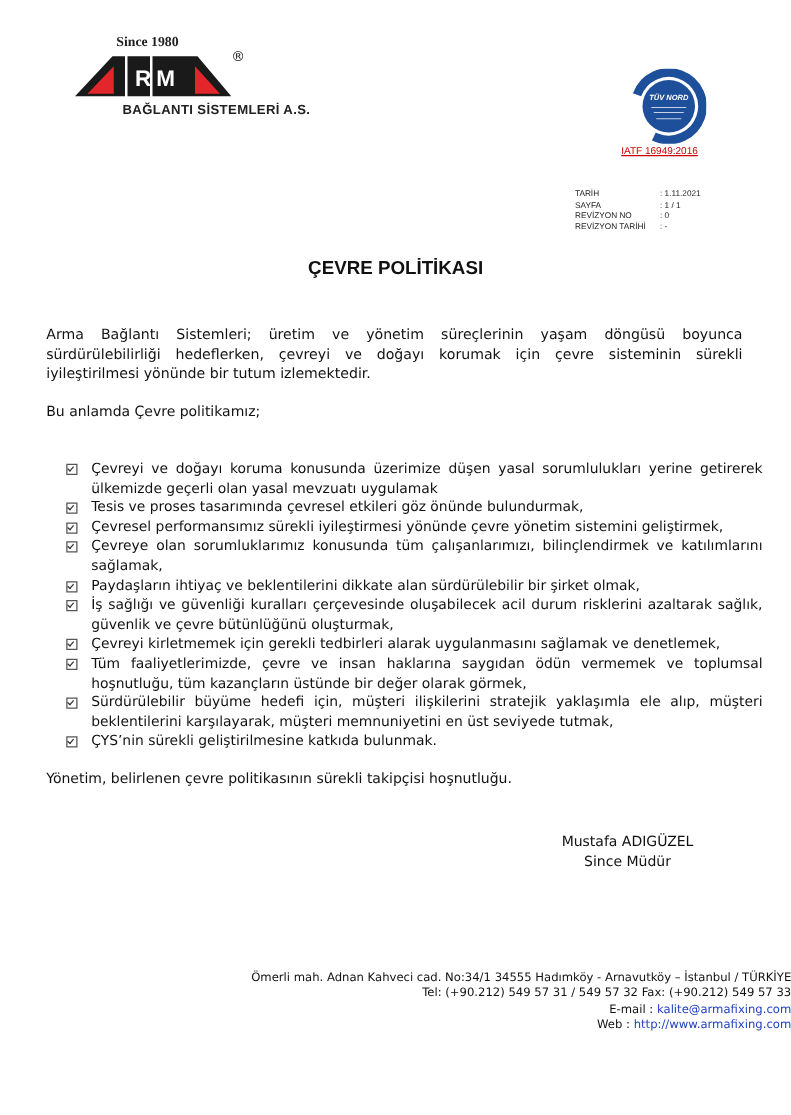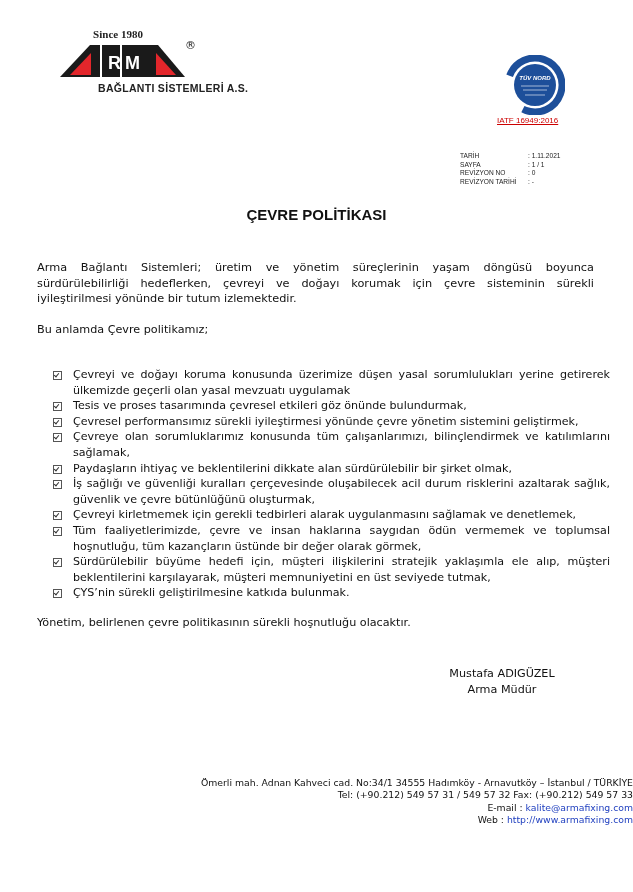--- a/index.html
+++ b/index.html
@@ -94,25 +94,25 @@
   <li><span class="box"></span><span>Çevresel performansımız sürekli iyileştirmesi yönünde çevre yönetim sistemini geliştirmek,</span></li>
   <li><span class="box"></span><span>Çevreye olan sorumluklarımız konusunda tüm çalışanlarımızı, bilinçlendirmek ve katılımlarını sağlamak,</span></li>
   <li><span class="box"></span><span>Paydaşların ihtiyaç ve beklentilerini dikkate alan sürdürülebilir bir şirket olmak,</span></li>
   <li><span class="box"></span><span>İş sağlığı ve güvenliği kuralları çerçevesinde oluşabilecek acil durum risklerini azaltarak sağlık, güvenlik ve çevre bütünlüğünü oluşturmak,</span></li>
   <li><span class="box"></span><span>Çevreyi kirletmemek için gerekli tedbirleri alarak uygulanmasını sağlamak ve denetlemek,</span></li>
   <li><span class="box"></span><span>Tüm faaliyetlerimizde, çevre ve insan haklarına saygıdan ödün vermemek ve toplumsal hoşnutluğu, tüm kazançların üstünde bir değer olarak görmek,</span></li>
   <li><span class="box"></span><span>Sürdürülebilir büyüme hedefi için, müşteri ilişkilerini stratejik yaklaşımla ele alıp, müşteri beklentilerini karşılayarak, müşteri memnuniyetini en üst seviyede tutmak,</span></li>
   <li><span class="box"></span><span>ÇYS’nin sürekli geliştirilmesine katkıda bulunmak.</span></li>
 </ul>
 
-<div id="closing" class="abs txt">Yönetim, belirlenen çevre politikasının sürekli hoşnutluğu olacaktır.</div>
+<div id="closing" class="abs txt">Yönetim, belirlenen çevre politikasının sürekli takipçisi hoşnutluğu.</div>
 
 <div id="signer" class="abs txt">
   <div>Mustafa ADIGÜZEL</div>
-  <div>Arma Müdür</div>
+  <div>Since Müdür</div>
 </div>
 
 <div id="footer" class="abs">
   <div>Ömerli mah. Adnan Kahveci cad. No:34/1 34555  Hadımköy - Arnavutköy – İstanbul / TÜRKİYE</div>
   <div>Tel: (+90.212) 549 57 31 / 549 57 32  Fax: (+90.212) 549 57 33</div>
   <div><span>E-mail : </span><a>kalite@armafixing.com</a></div>
   <div><span>Web  : </span><a>http://www.armafixing.com</a></div>
 </div>
 
 </body></html>

